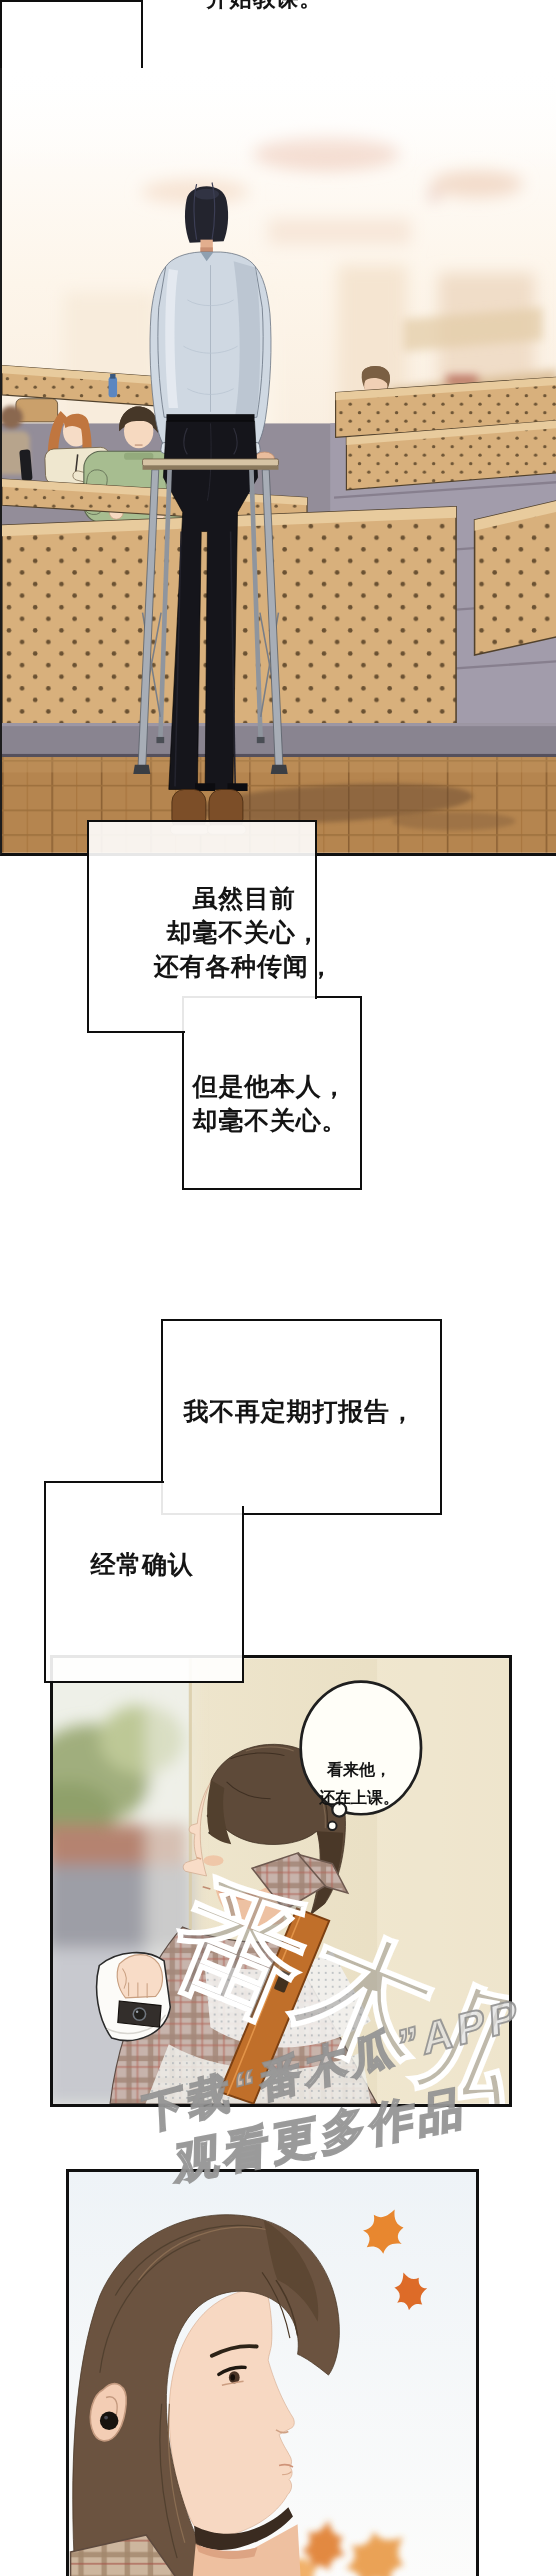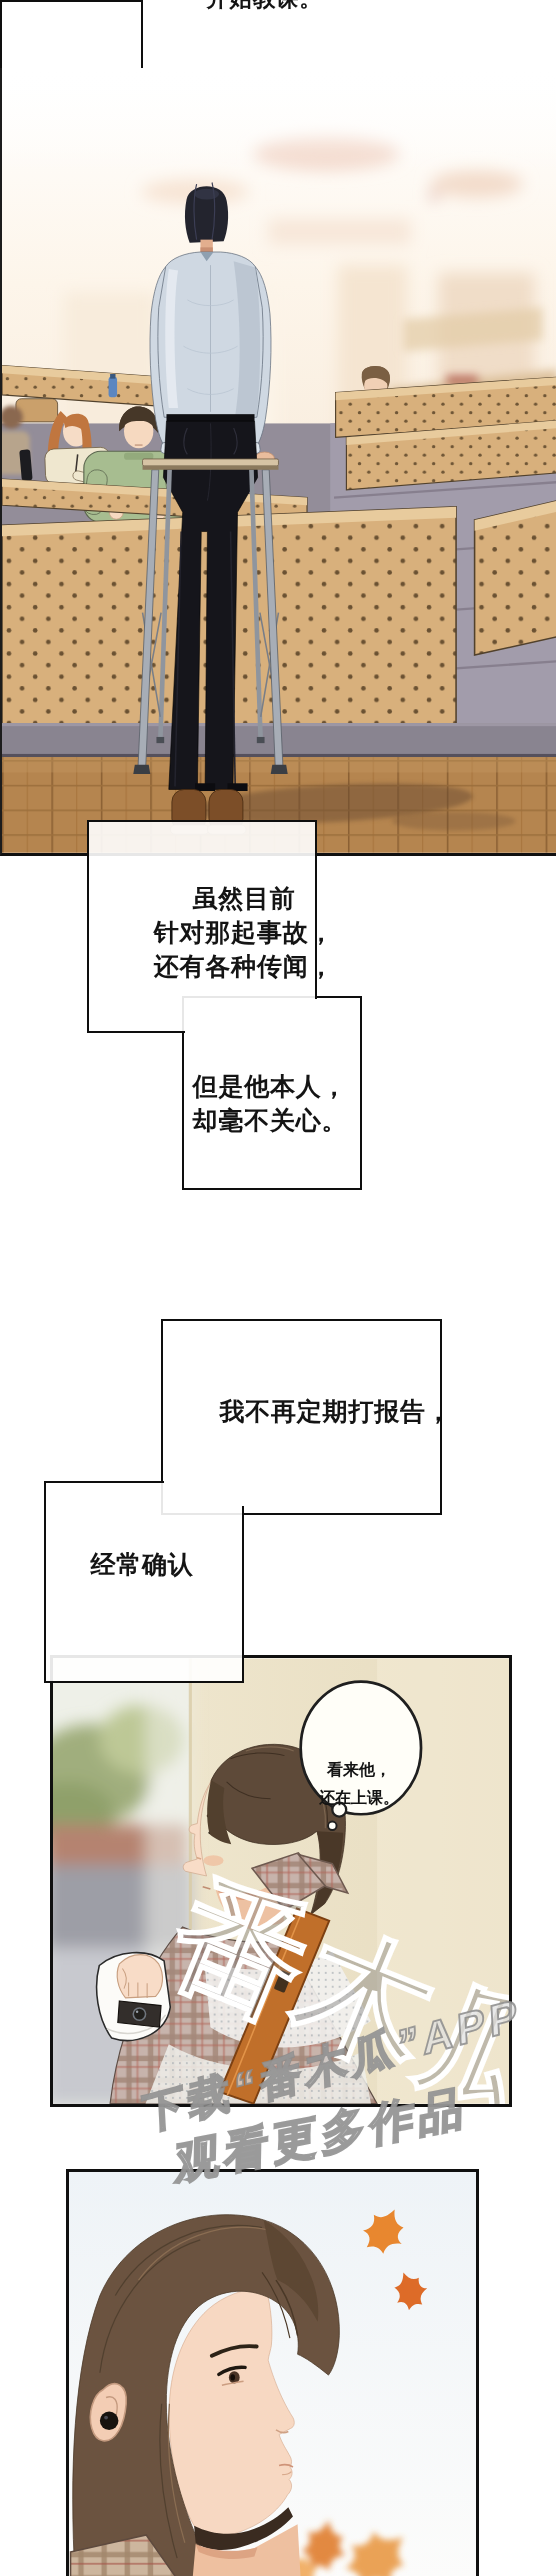--- a/index.html
+++ b/index.html
@@ -16,21 +16,21 @@
   #box2{left:182px;top:996px;width:176px;height:190px;}
   #box2fill{left:185px;top:999px;width:171px;height:185px;}
   #box3{left:161px;top:1319px;width:277px;height:192px;}
   #box4{left:44px;top:1481px;width:196px;height:198px;}
   #box3fill{left:164px;top:1321px;width:273px;height:185px;}
   .ntext{position:absolute;font-weight:700;font-size:25px;line-height:34px;color:#141414;
          text-align:center;letter-spacing:0.8px;white-space:nowrap;}
   #t-top{left:195px;top:-12.4px;width:139px;font-size:22.4px;line-height:22.4px;}
   #t-box1{left:87px;top:881px;width:226px;margin-left:44px;}
   #t-box2{left:182px;top:1069px;width:176px;}
-  #t-box3{left:161px;top:1394px;width:277px;margin-left:36px;}
+  #t-box3{left:161px;top:1394px;width:277px;}
   #t-box4{left:44px;top:1547px;width:196px;text-align:center;}
   #t-bubble{left:297px;top:1756px;width:124px;font-size:16px;line-height:28px;letter-spacing:0;}
   .wmline{position:absolute;font-weight:700;color:rgba(255,255,255,0.5);
           -webkit-text-stroke:1.9px rgba(140,140,140,0.85);
           text-shadow:0 0 1.5px rgba(150,150,150,0.45);white-space:nowrap;z-index:40;}
   #wm1{left:141px;top:2086px;font-size:43px;letter-spacing:4.6px;transform:rotate(-15deg) skewX(-12deg);transform-origin:0 0;}
   #wm2{left:176px;top:2133px;font-size:45px;letter-spacing:4.6px;transform:rotate(-11deg) skewX(-12deg);transform-origin:0 0;}
   .z2{z-index:2}.z3{z-index:3}.z4{z-index:4}.z5{z-index:5}
 </style>
 </head>
@@ -412,21 +412,21 @@
   <div id="box3" class="nbox z2"></div>
   <div id="box4" class="nbox z3"></div>
   <div id="box3fill" class="nfill z4"></div>
 
   <div id="box-top"></div>
 
   <div id="t-top" class="ntext z5">开始教课。</div>
 
   <div id="t-box1" class="ntext z5">
     <div>虽然目前</div>
-    <div>针对那起事故，</div>
+    <div>却毫不关心，</div>
     <div>还有各种传闻，</div>
   </div>
   <div id="t-box2" class="ntext z5">
     <div>但是他本人，</div>
     <div>却毫不关心。</div>
   </div>
   <div id="t-box3" class="ntext z5">
     <div>我不再定期打报告，</div>
   </div>
   <div id="t-box4" class="ntext z5">

